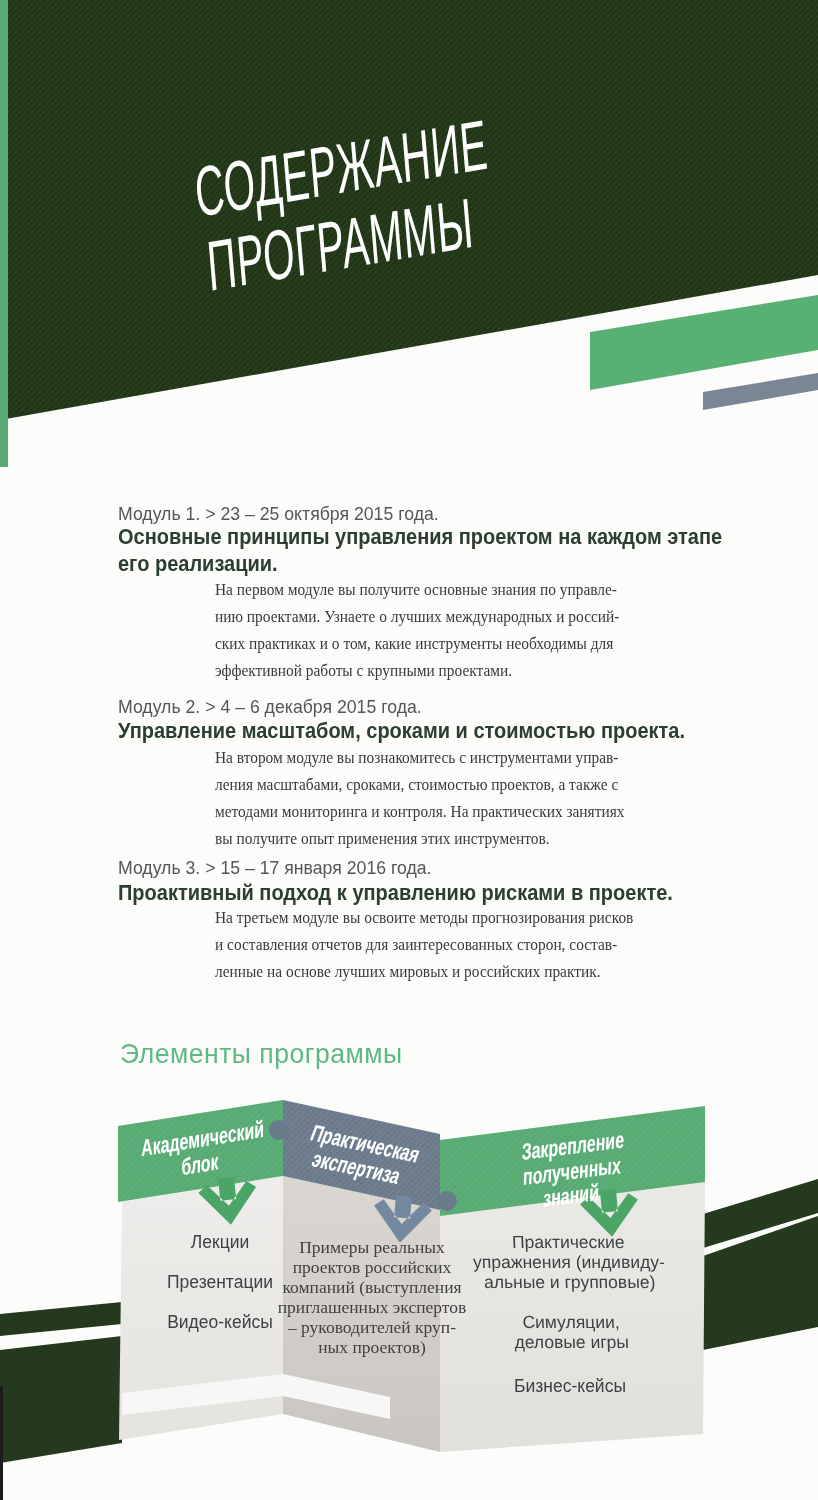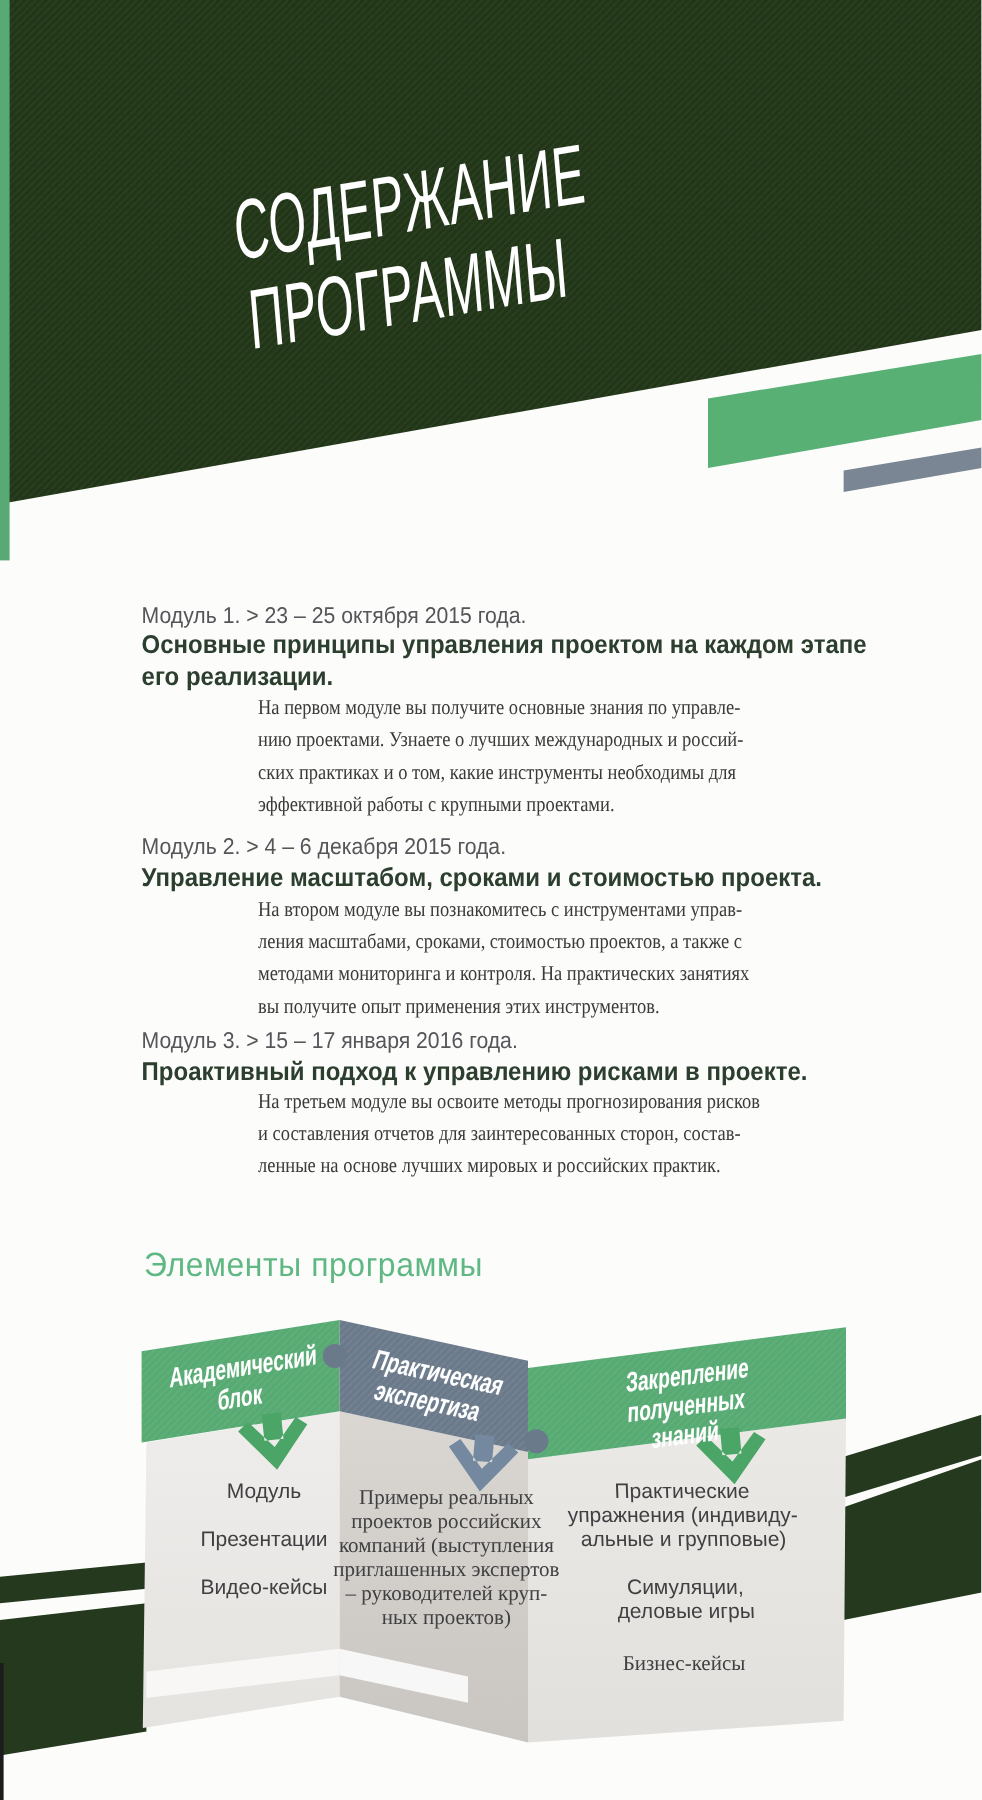--- a/index.html
+++ b/index.html
@@ -36,21 +36,21 @@
     text-shadow:0 0 1px rgba(255,255,255,.25); }
   .rl1 { left:115px; top:1127px; width:170px; transform:rotate(-9deg) skewX(-9deg) scaleX(.70); }
   .rl2 { left:276px; top:1131px; width:170px; transform:rotate(12deg) skewX(-9deg) scaleX(.70); }
   .rl3 { left:472px; top:1134px; width:200px; transform:rotate(-7deg) skewX(-9deg) scaleX(.70); }
 
   .col-list { position:absolute; text-align:center; font-size:17.5px; line-height:20px;
     color:#403f41; white-space:pre-line; }
   .cl1 { left:122px; top:1232px; width:196px; }
   .cl2 { left:272px; top:1237px; width:200px;font-family:Liberation Serif, serif; }
   .cl3 { left:470px; top:1232px; width:200px; transform:skewX(2deg); }
-  .cl3b { left:470px; top:1376px; width:200px;font-family:Liberation Serif, serif; }
+  .cl3b { left:470px; top:1376px; width:200px; }
 </style>
 </head>
 <body>
 
 <svg class="abs" style="left:0;top:0" width="818" height="470" viewBox="0 0 818 470">
   <defs>
     <pattern id="hatch" width="6" height="6" patternUnits="userSpaceOnUse">
       <path d="M0,6 L6,0" stroke="rgba(255,255,255,0.05)" stroke-width="1.4"></path>
     </pattern>
   </defs>
@@ -134,21 +134,21 @@
   <path d="M-29,12 L0,47 L29,12 L20,5 L0,28 L-20,5 Z M-8,0 L8,0 L8,22 L-8,22 Z" transform="translate(608,1190) rotate(-5)" fill="#4ba567"></path>
 </svg>
 
 <div class="ribbon-label rl1">Академический
 блок</div>
 <div class="ribbon-label rl2">Практическая
 экспертиза</div>
 <div class="ribbon-label rl3">Закрепление
 полученных знаний</div>
 
-<div class="col-list cl1">Модуль
+<div class="col-list cl1">Лекции
 
 Презентации
 
 Видео-кейсы</div>
 <div class="col-list cl2">Примеры реальных
 проектов российских
 компаний (выступления
 приглашенных экспертов
 – руководителей круп-
 ных проектов)</div>

